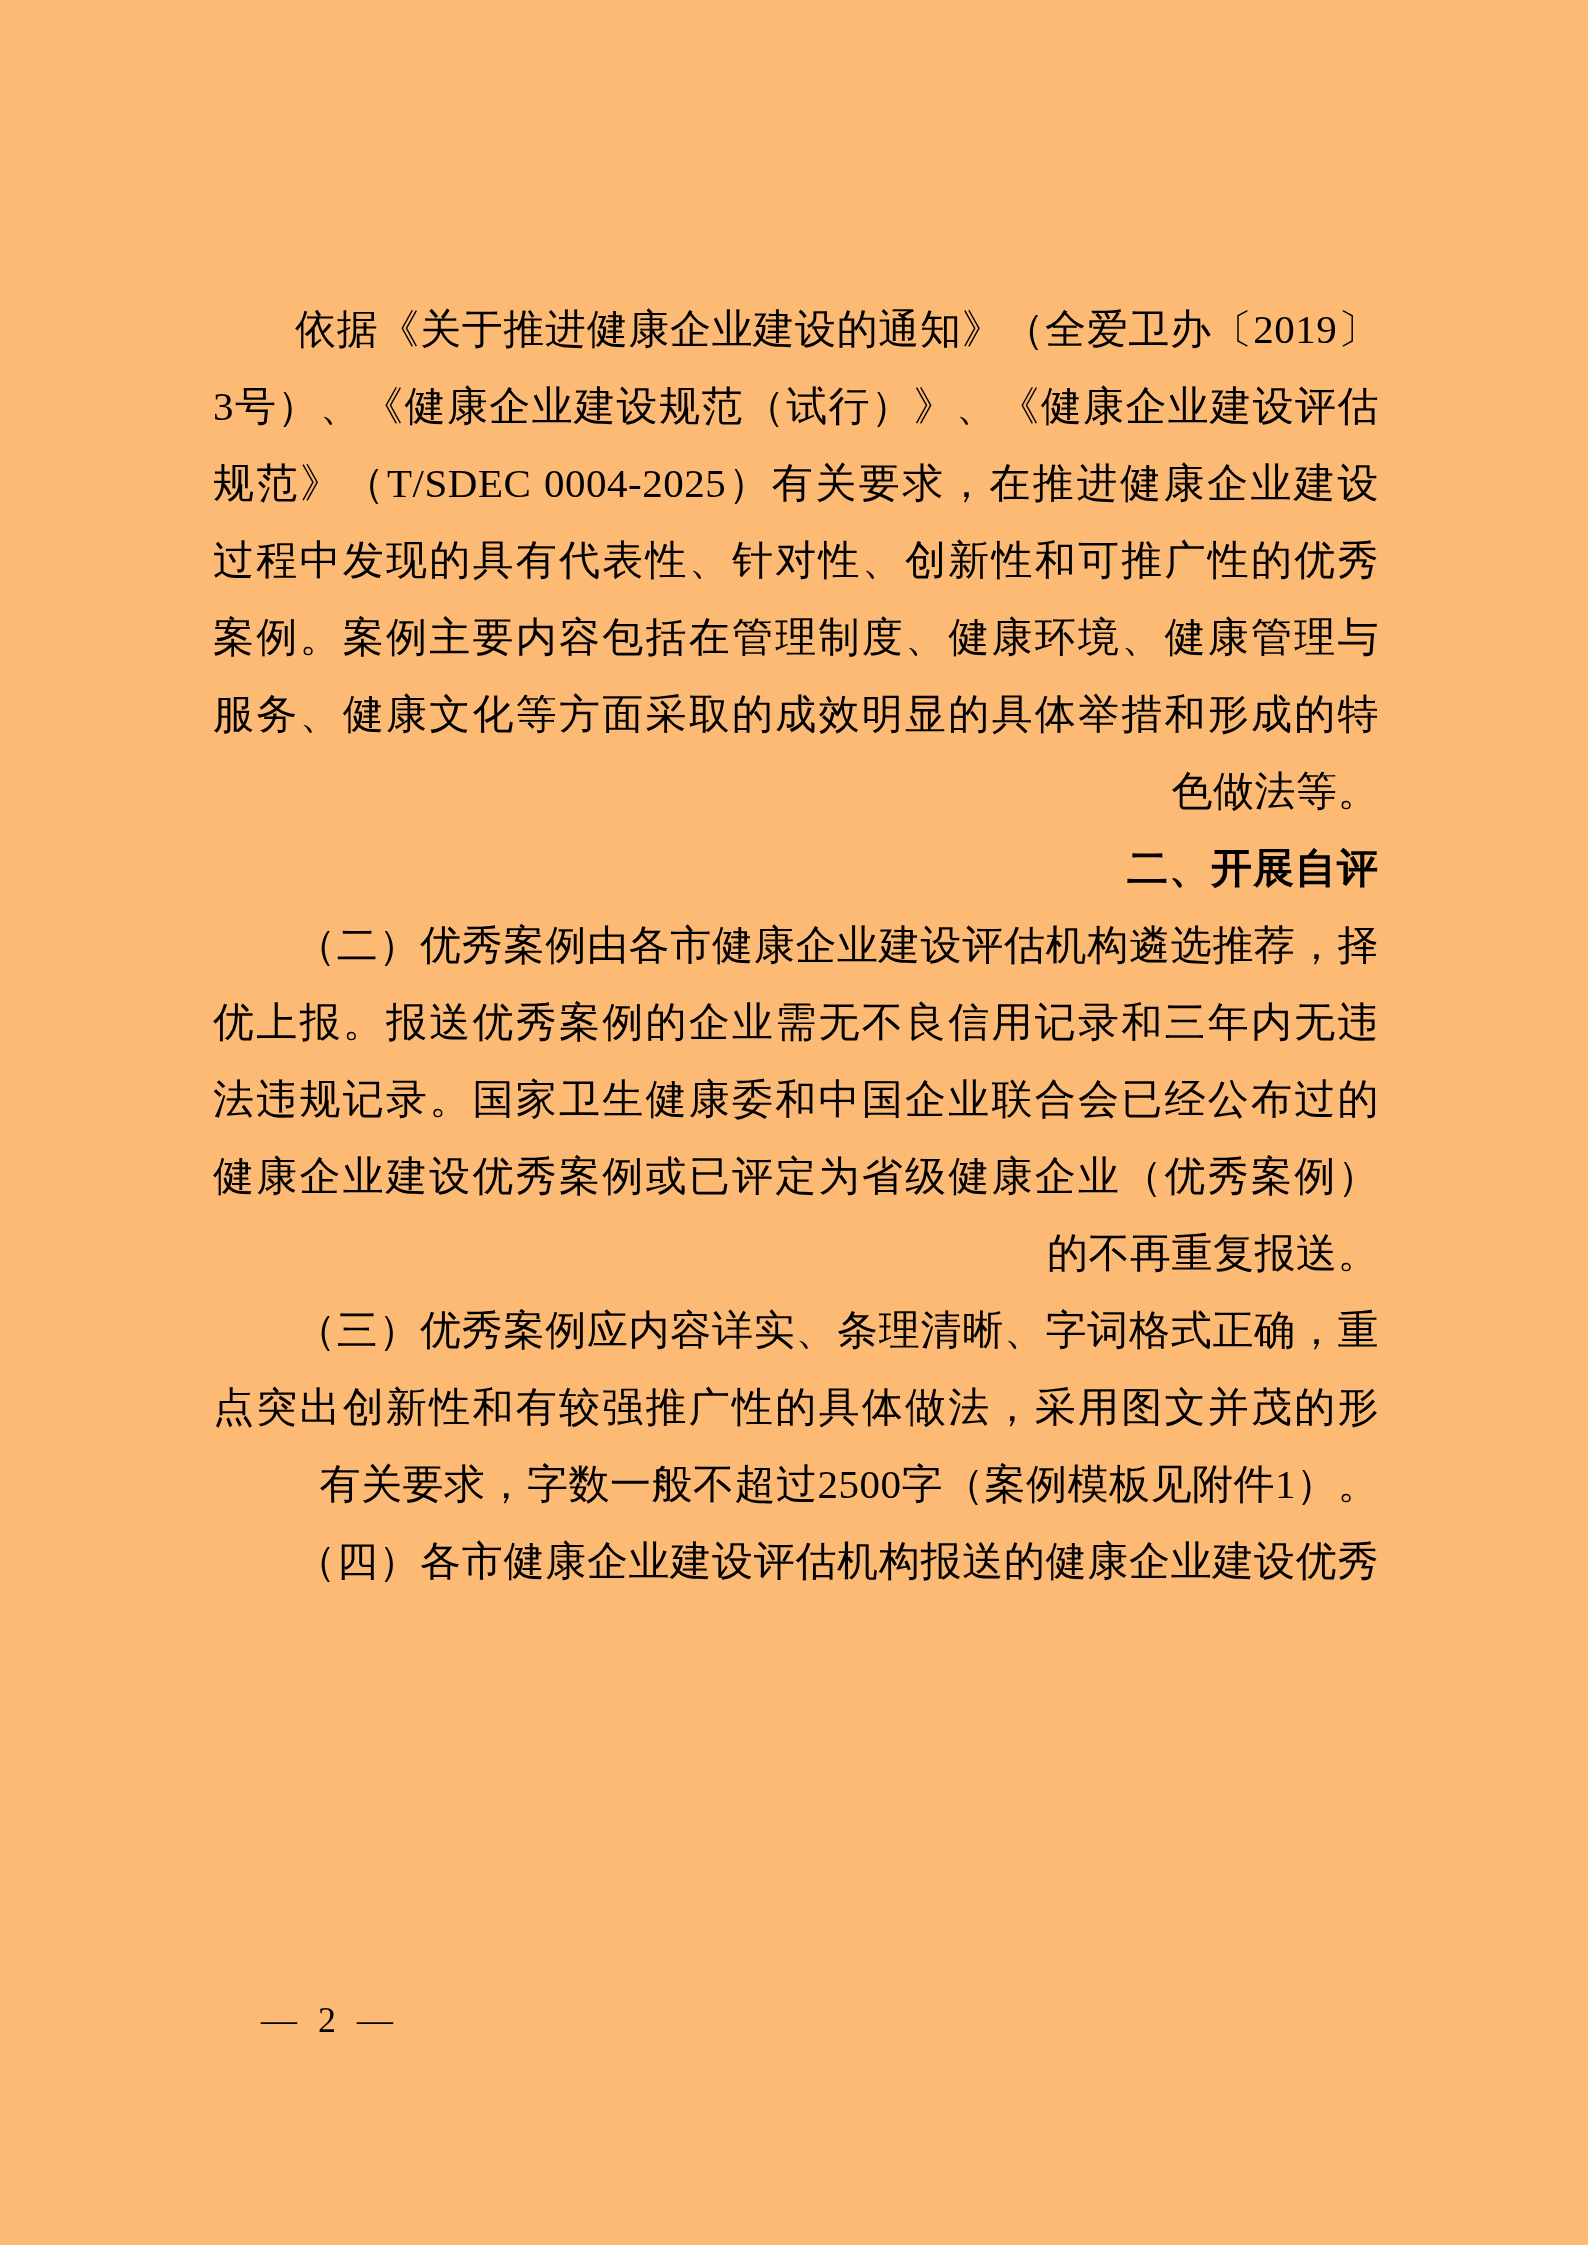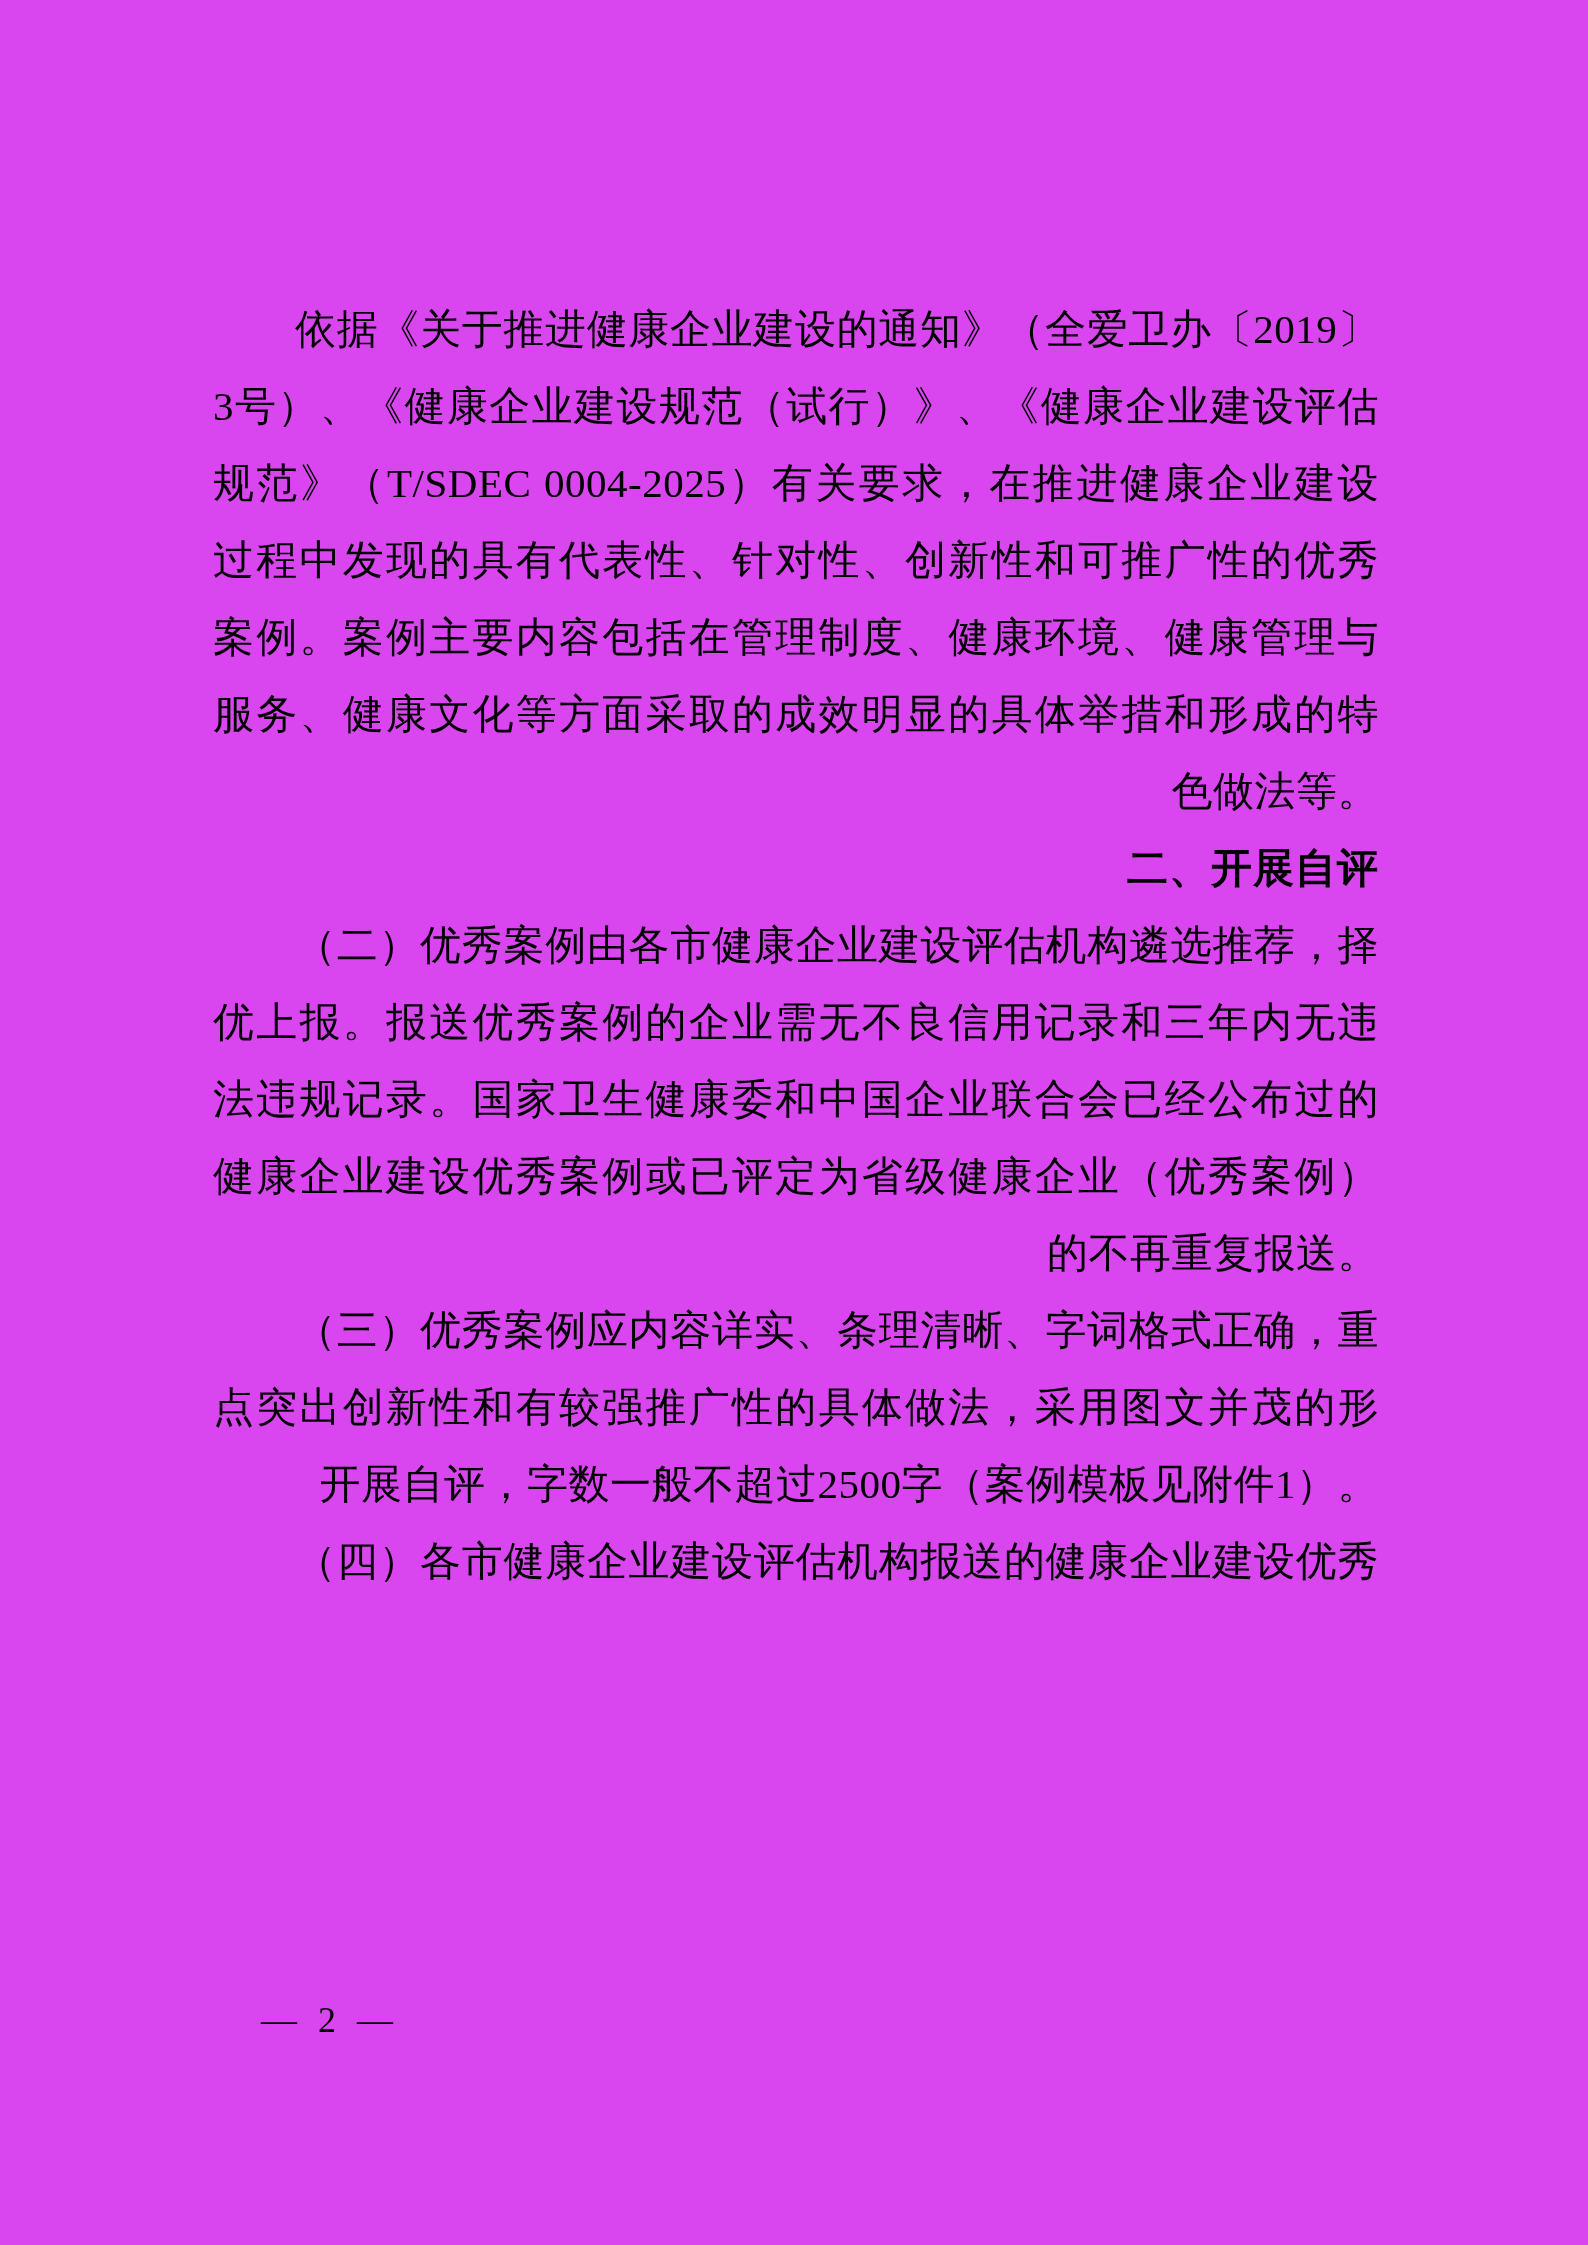--- a/index.html
+++ b/index.html
@@ -1,21 +1,21 @@
 <!DOCTYPE html>
 <html lang="zh"><head>
 <meta charset="utf-8">
 <style>
   html, body { margin: 0; padding: 0; }
   body { background: #e8e8e8; }
   .page {
     position: relative;
     width: 1588px;
     height: 2245px;
-    background: #d946ef;
+    background: #fdba74;
     font-family: "Liberation Serif", serif;
     color: #000000;
     overflow: hidden;
   }
   .textblock {
     position: absolute;
     left: 213px;
     top: 291px;
     width: 1166px;
     font-size: 41px;
@@ -73,21 +73,21 @@
       <div class="line fill ind">（二）优秀案例由各市健康企业建设评估机构遴选推荐，择</div>
       <div class="line fill">优上报。报送优秀案例的企业需无不良信用记录和三年内无违</div>
       <div class="line fill">法违规记录。国家卫生健康委和中国企业联合会已经公布过的</div>
       <div class="line fill">健康企业建设优秀案例或已评定为省级健康企业（优秀案例）</div>
       <div class="line">的不再重复报送。</div>
     </div>
 
     <div>
       <div class="line fill ind">（三）优秀案例应内容详实、条理清晰、字词格式正确，重</div>
       <div class="line fill">点突出创新性和有较强推广性的具体做法，采用图文并茂的形</div>
-      <div class="line">开展自评，字数一般不超过2500字（案例模板见附件1）。</div>
+      <div class="line">有关要求，字数一般不超过2500字（案例模板见附件1）。</div>
     </div>
 
     <div>
       <div class="line fill ind">（四）各市健康企业建设评估机构报送的健康企业建设优秀</div>
     </div>
 
   </div>
 
   <div class="footer">— 2 —</div>
 </div>

